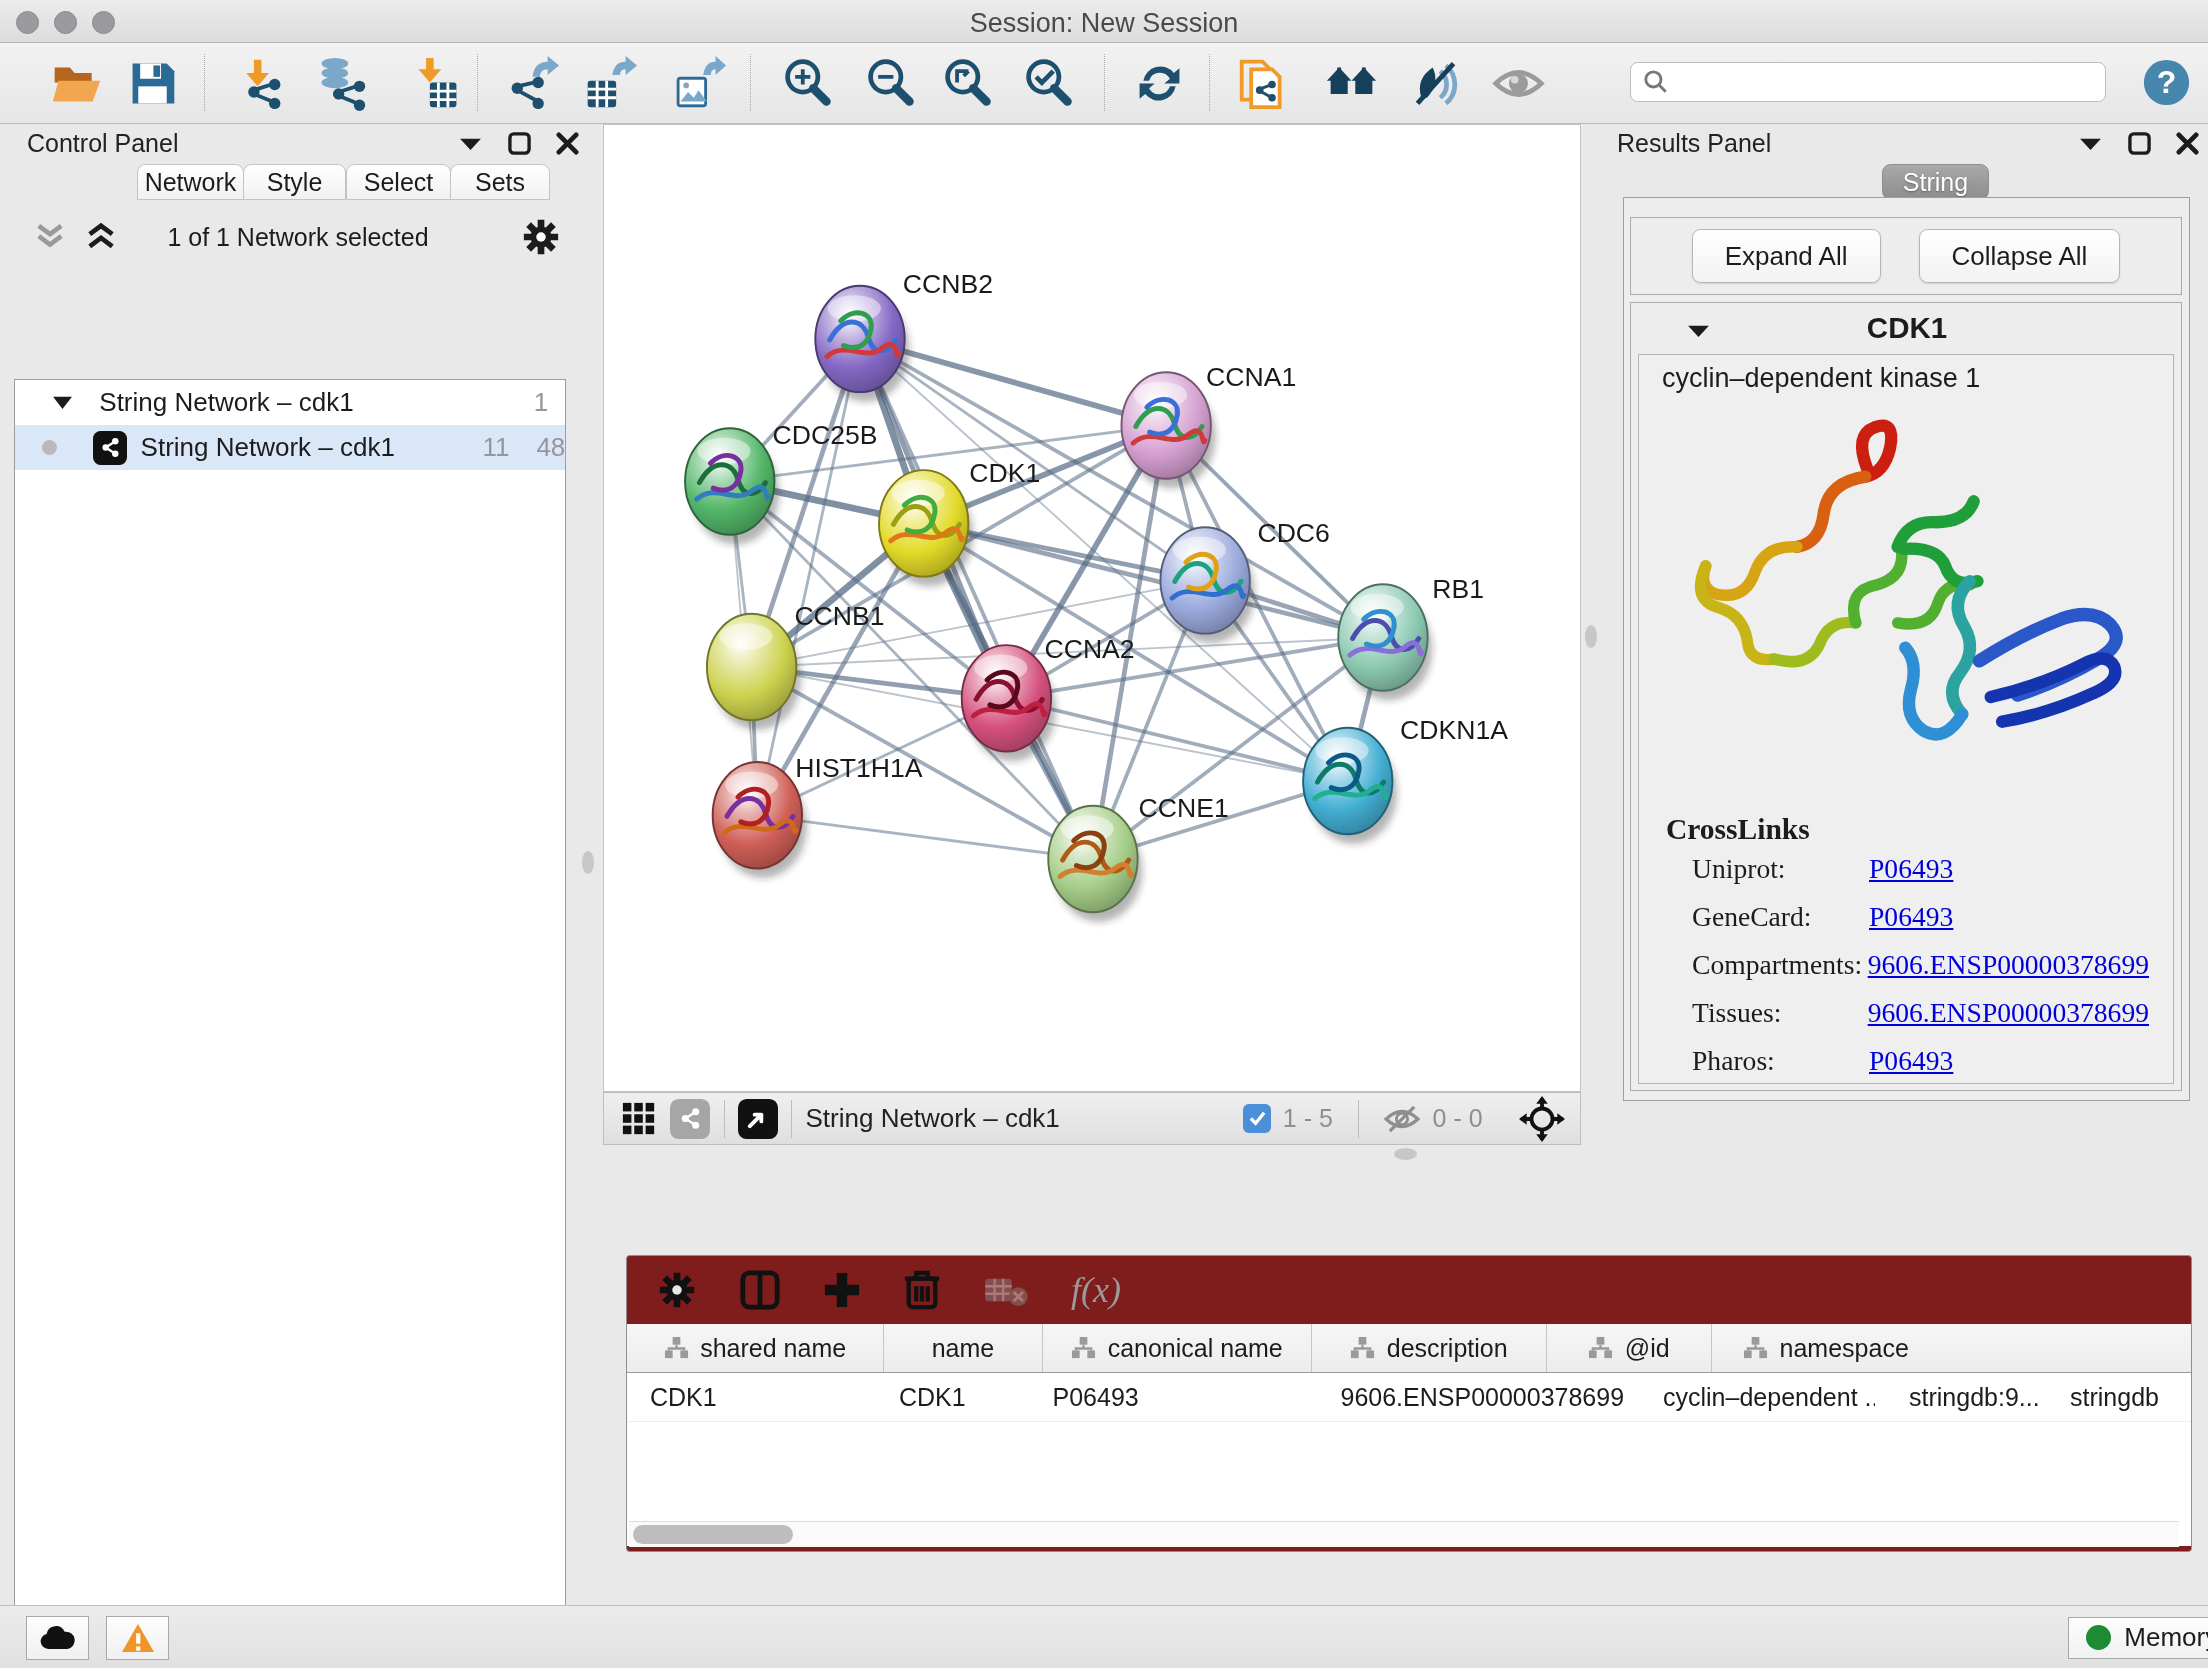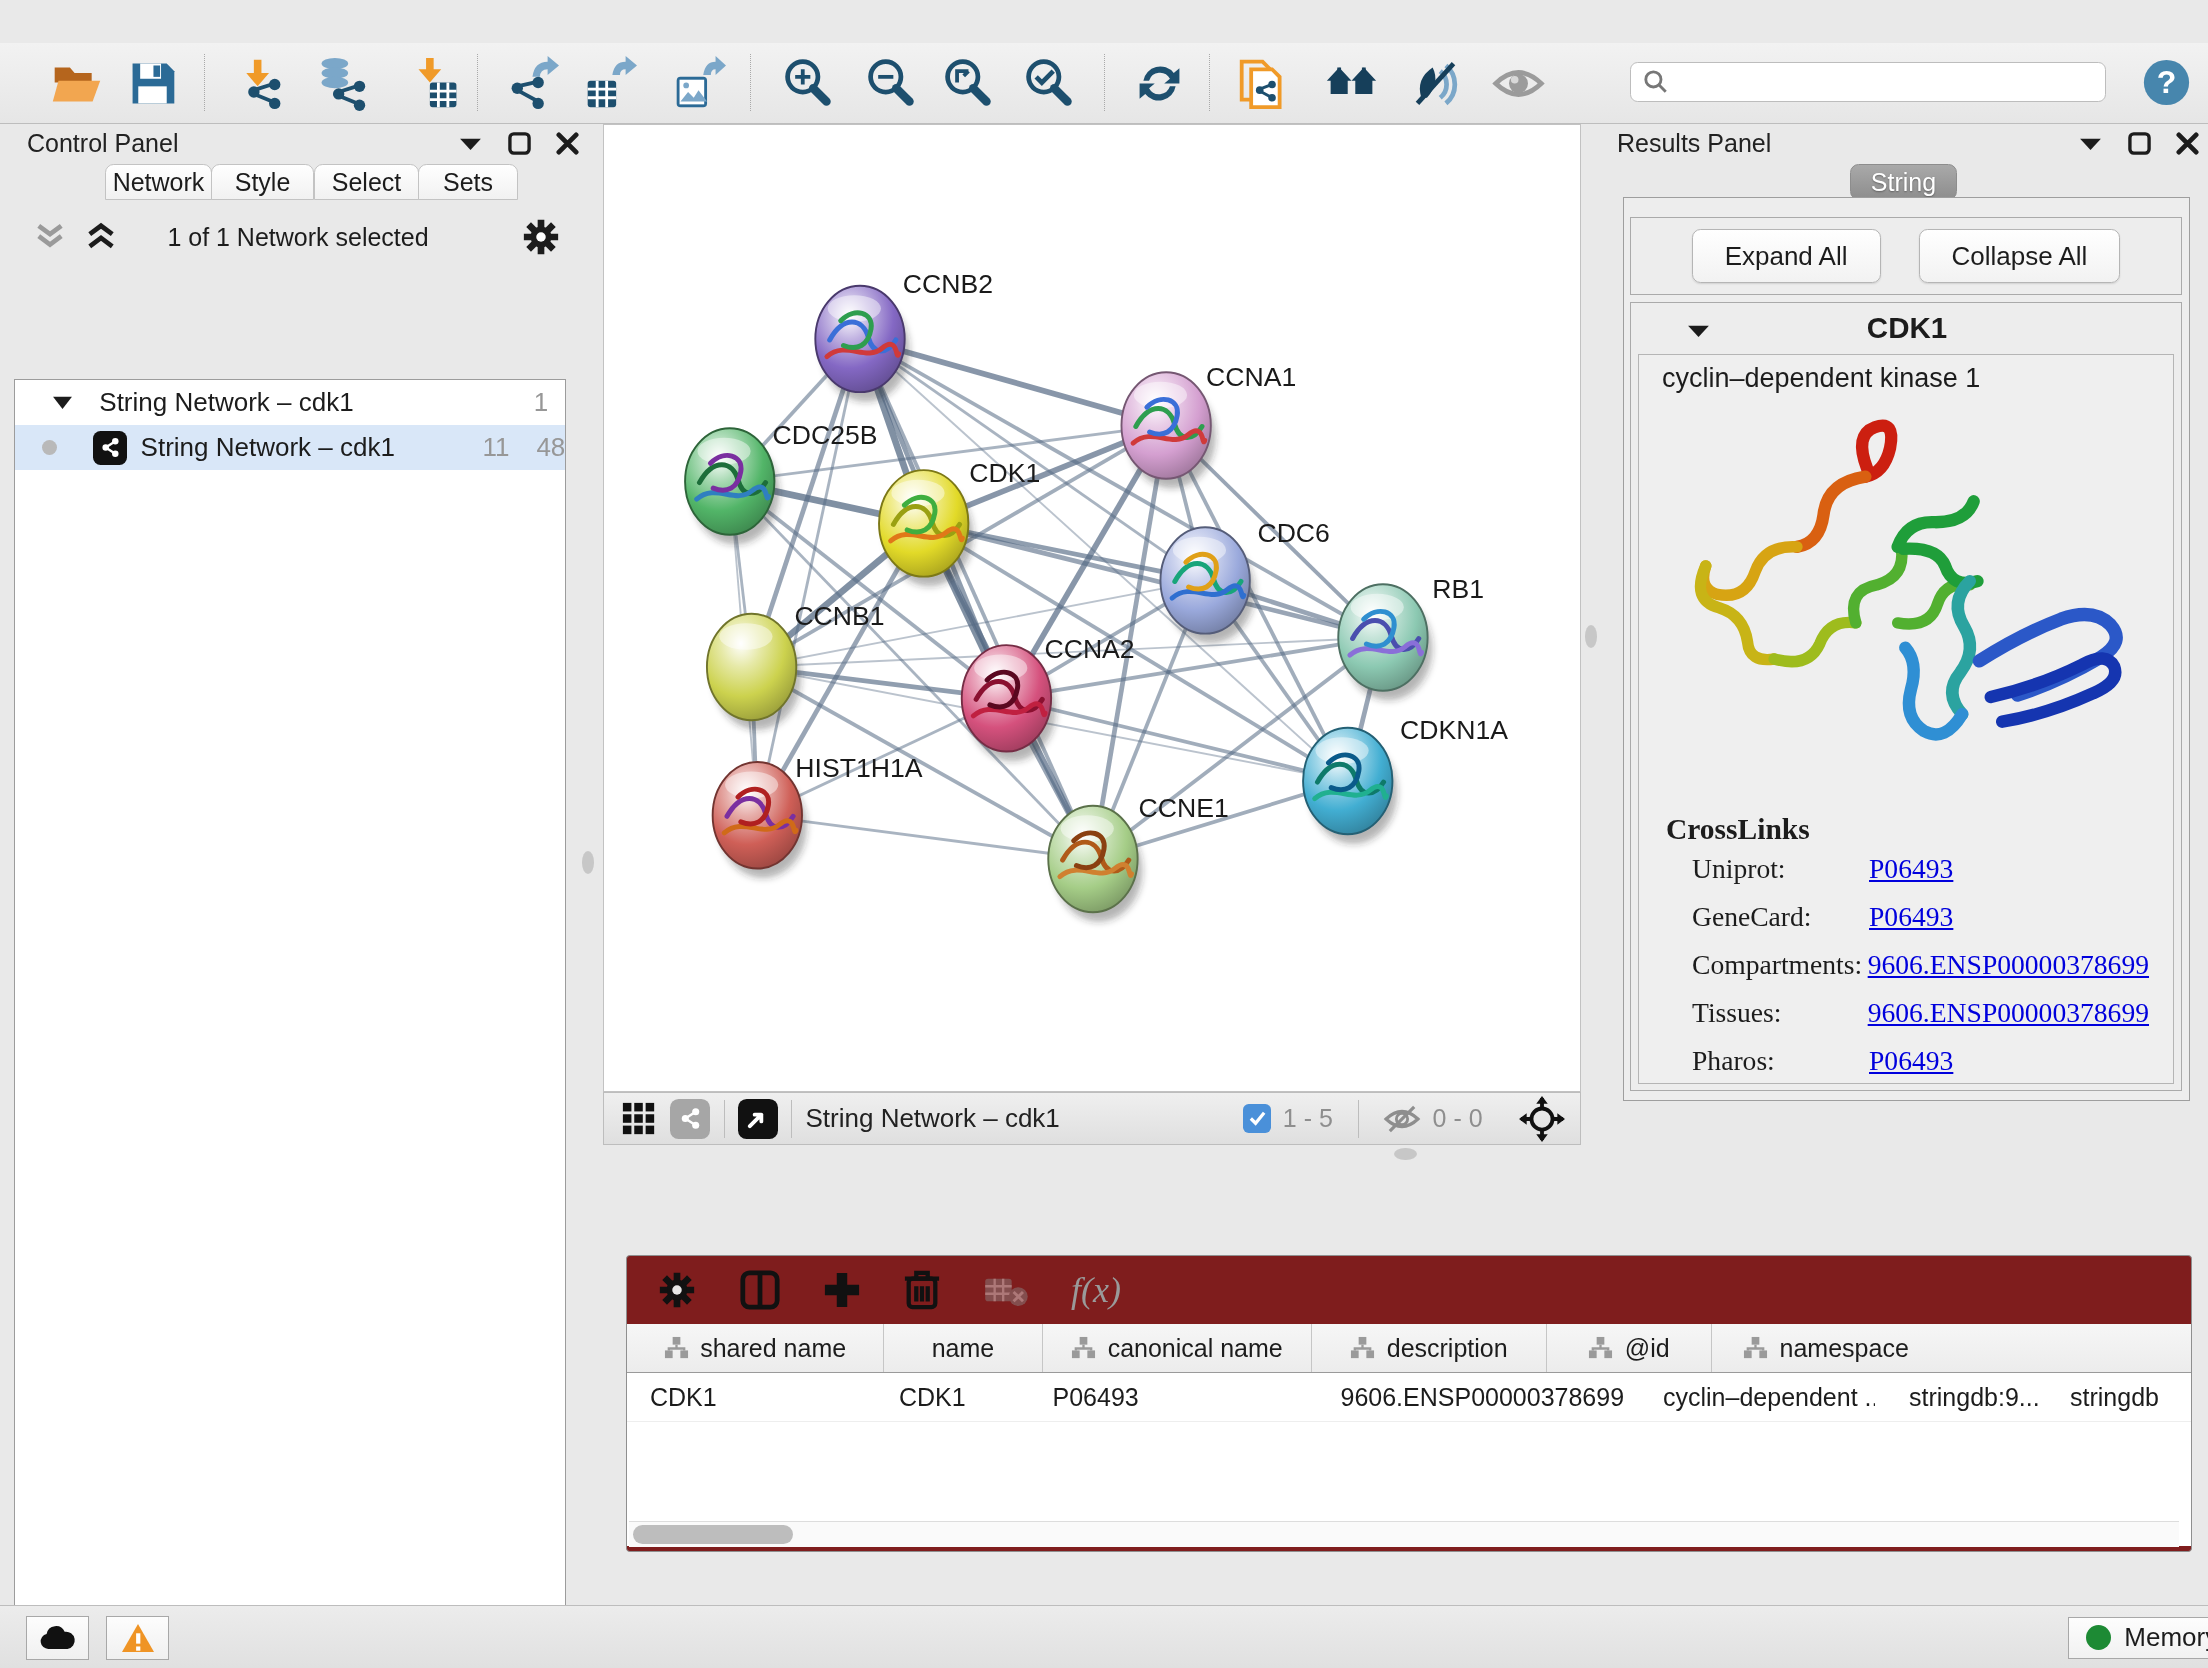--- a/index.html
+++ b/index.html
@@ -11,21 +11,21 @@
   .wintitle{width:100%;text-align:center;top:7.6px;font-size:27px;color:#4a4a4a;}
   
   .toolbar{left:0;top:43px;width:2208px;height:80px;background:linear-gradient(#f2f2f2,#e6e6e6);border-bottom:1px solid #bdbdbd;}
   .tbsep{top:11.4px;width:0;height:57px;border-left:1.9px dotted #a9a9a9;}
   .tbicon{top:13.3px;width:55px;height:55px;}
   .searchbox{left:1630px;top:19px;width:476px;height:40px;background:#fff;border:1.9px solid #bdbdbd;border-radius:7.6px;display:flex;align-items:center;padding-left:11.4px;box-sizing:border-box;}
   .searchbox input{border:none;outline:none;font-size:23px;width:409px;background:transparent;font-family:"Liberation Sans",sans-serif;}
   
   .panel-title{font-size:25px;color:#222;}
   .panel-btns{display:flex;gap:25px;align-items:center;}
-  .tab{height:36px;border:1px solid #c3c3c3;background:linear-gradient(#ffffff,#f1f1f1);border-radius:8.6px 8.6px 0 0;display:flex;align-items:center;justify-content:center;font-size:25px;color:#1c1c1c;box-sizing:border-box;}
+  .tab{height:36px;border:1px solid #c3c3c3;background:linear-gradient(#ffffff,#f1f1f1);border-radius:8.6px 8.6px 0 0;display:flex;align-items:center;justify-content:center;font-size:25px;color:#1c1c1c;box-sizing:border-box;margin-left:32px;}
   .tab.sel{background:linear-gradient(#a9a9a9,#8d8d8d);color:#fff;border-color:#8d8d8d;text-shadow:0 1px 1.9px rgba(0,0,0,.35);}
   .btab{height:41px;border:1px solid #c9c9c9;background:linear-gradient(#ffffff,#f3f3f3);display:flex;align-items:center;justify-content:center;font-size:26px;}
   .btab.sel{background:linear-gradient(#ababab,#8f8f8f);color:#fff;text-shadow:0 1px 1.9px rgba(0,0,0,.35);}
   
   .treebox{left:14.3px;top:255px;width:550px;height:1314px;background:#fff;border:1.9px solid #9c9c9c;}
   .treerow{height:45px;display:flex;align-items:center;font-size:26px;}
   .treerow .cnt{color:#979797;}
   .rowsel{background:#d9e7f8;}
   .sharesq{width:34px;height:34px;background:#111;border-radius:7.6px;display:flex;align-items:center;justify-content:center;}
   
@@ -54,20 +54,26 @@
   .statusbar{left:0;top:1605px;width:2208px;height:63px;background:linear-gradient(#ececec,#e0e0e0);border-top:1px solid #bdbdbd;}
   .sqbtn{width:63px;height:44px;background:linear-gradient(#fdfdfd,#f0f0f0);border:1.9px solid #a8a8a8;display:flex;align-items:center;justify-content:center;box-sizing:border-box;}
   .membtn{height:42px;background:linear-gradient(#fdfdfd,#f1f1f1);border:1.9px solid #a8a8a8;display:flex;align-items:center;gap:13.3px;padding:0 17px;font-size:26px;box-sizing:border-box;}
   svg{display:block;}
 </style>
 </head>
 <body>
 
 <div id="root">
 
+  <div class="abs titlebar">
+    <div class="abs macdot" style="left:16px"></div>
+    <div class="abs macdot" style="left:54px"></div>
+    <div class="abs macdot" style="left:92px"></div>
+    <div class="abs wintitle">Session: New Session</div>
+  </div>
 
   <div class="abs toolbar">
     <div class="abs tbicon" style="left:49px">
       <svg width="55" height="55" viewBox="0 0 58 58">
           <path d="M6 12 h16 l5 6 h18 v10 H6z" fill="#b5651d"></path>
           <path d="M10 26 h44 l-8 22 H4z" fill="#f2a650"></path>
         </svg>
     </div>
     <div class="abs tbicon" style="left:125px">
       <svg width="55" height="55" viewBox="0 0 58 58">

